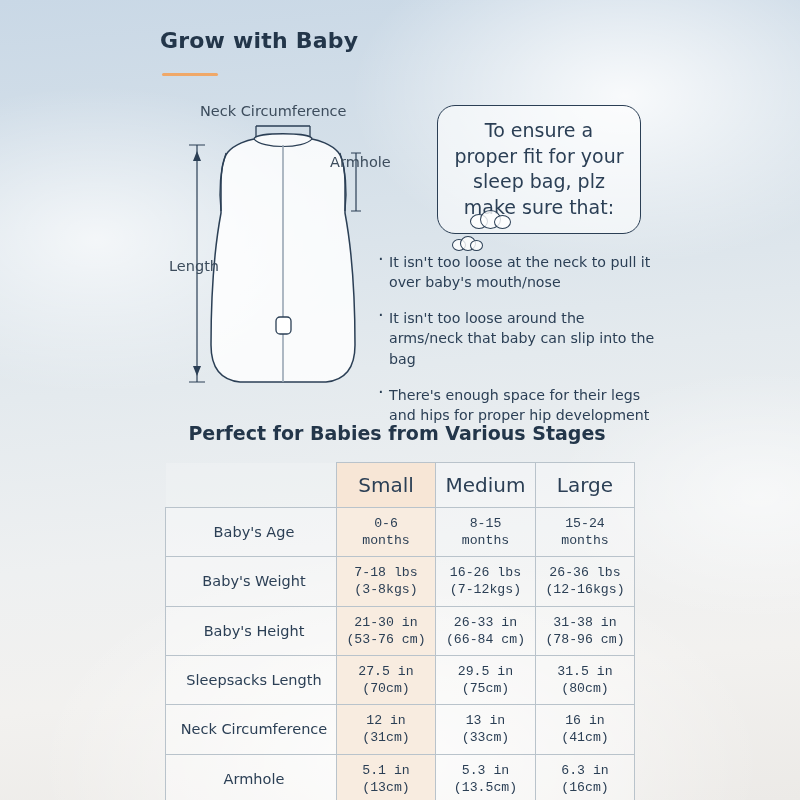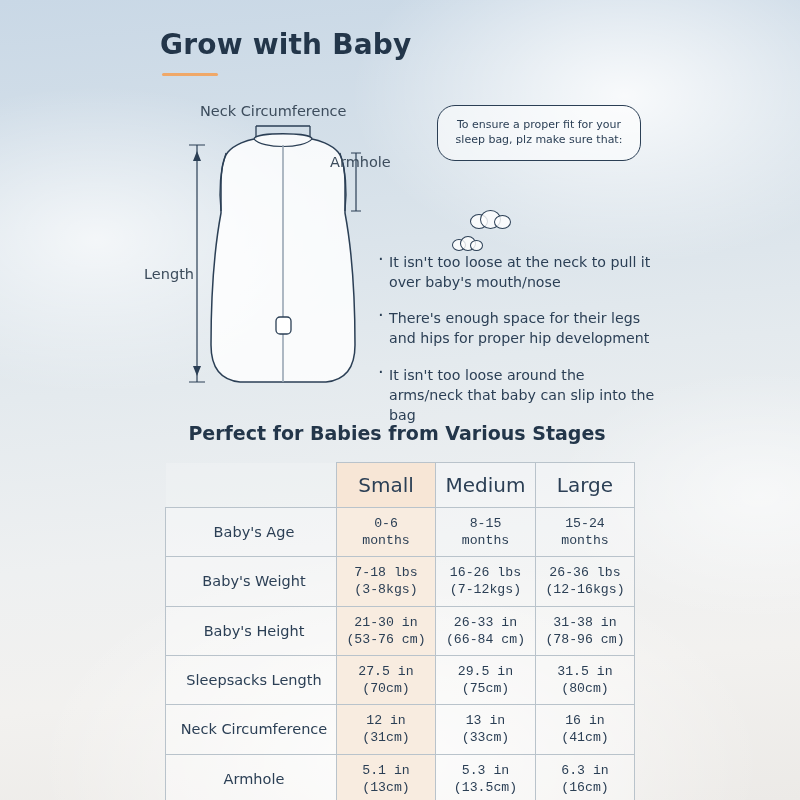--- a/index.html
+++ b/index.html
@@ -24,21 +24,21 @@
       radial-gradient(ellipse 520px 300px at 50% 95%, rgba(255,255,255,0.80) 0%, rgba(255,255,255,0.0) 70%),
       radial-gradient(ellipse 300px 180px at 95% 62%, rgba(255,255,255,0.55) 0%, rgba(255,255,255,0.0) 70%),
       linear-gradient(175deg, #c9d8e6 0%, #d5e0e9 22%, #e4eaee 46%, #eef0f1 66%, #f2f1ef 82%, #eceae7 100%);
   }
 
   
   .title {
     position: absolute;
     left: 160px;
     top: 28px;
-    font-size: 28px;
+    font-size: 22px;
     font-weight: bold;
     color: #23364a;
     letter-spacing: 0.2px;
   }
   .title-rule {
     position: absolute;
     left: 162px;
     top: 73px;
     width: 56px;
     height: 3px;
@@ -47,21 +47,21 @@
   }
 
   
   .lbl {
     position: absolute;
     color: #3c4c5c;
     font-size: 14.5px;
   }
   .lbl-neck { left: 200px; top: 103px; }
   .lbl-armhole { left: 330px; top: 154px; }
-  .lbl-length { left: 144px; top: 258px; margin-top: 8px; }
+  .lbl-length { left: 169px; top: 258px; }
 
   
   .bag-wrap {
     position: absolute;
     left: 150px;
     top: 95px;
     width: 260px;
     height: 310px;
   }
 
@@ -69,21 +69,21 @@
   .bubble {
     position: absolute;
     left: 437px;
     top: 105px;
     width: 174px;
     padding: 12px 14px;
     border: 1.6px solid #2b3f55;
     border-radius: 18px;
     background: rgba(255,255,255,0.55);
     color: #2b3f55;
-    font-size: 11px;
+    font-size: 19px;
     line-height: 1.35;
     text-align: center;
   }
   .cloud1 {
     position: absolute;
     left: 470px;
     top: 210px;
     width: 40px;
     height: 17px;
   }
@@ -244,22 +244,22 @@
     <div class="cloud-sh" style="left:24px;top:5px;width:15px;height:12px;"></div>
   </div>
   <div class="cloud2">
     <div class="cloud-sh" style="left:0;top:3px;width:12px;height:10px;"></div>
     <div class="cloud-sh" style="left:8px;top:0;width:14px;height:13px;"></div>
     <div class="cloud-sh" style="left:18px;top:4px;width:11px;height:9px;"></div>
   </div>
 
   <div class="bullets">
     <div class="bullet">It isn't too loose at the neck to pull it over baby's mouth/nose</div>
+    <div class="bullet">It isn't too loose around the arms/neck that baby can slip into the bag</div>
     <div class="bullet">There's enough space for their legs and hips for proper hip development</div>
-    <div class="bullet">It isn't too loose around the arms/neck that baby can slip into the bag</div>
   </div>
 
   <div class="subhead">Perfect for Babies from Various Stages</div>
 
   <div class="tablewrap">
     <table class="sizes">
       <thead>
         <tr>
           <td class="blank"></td>
           <td class="col-small">Small</td>

